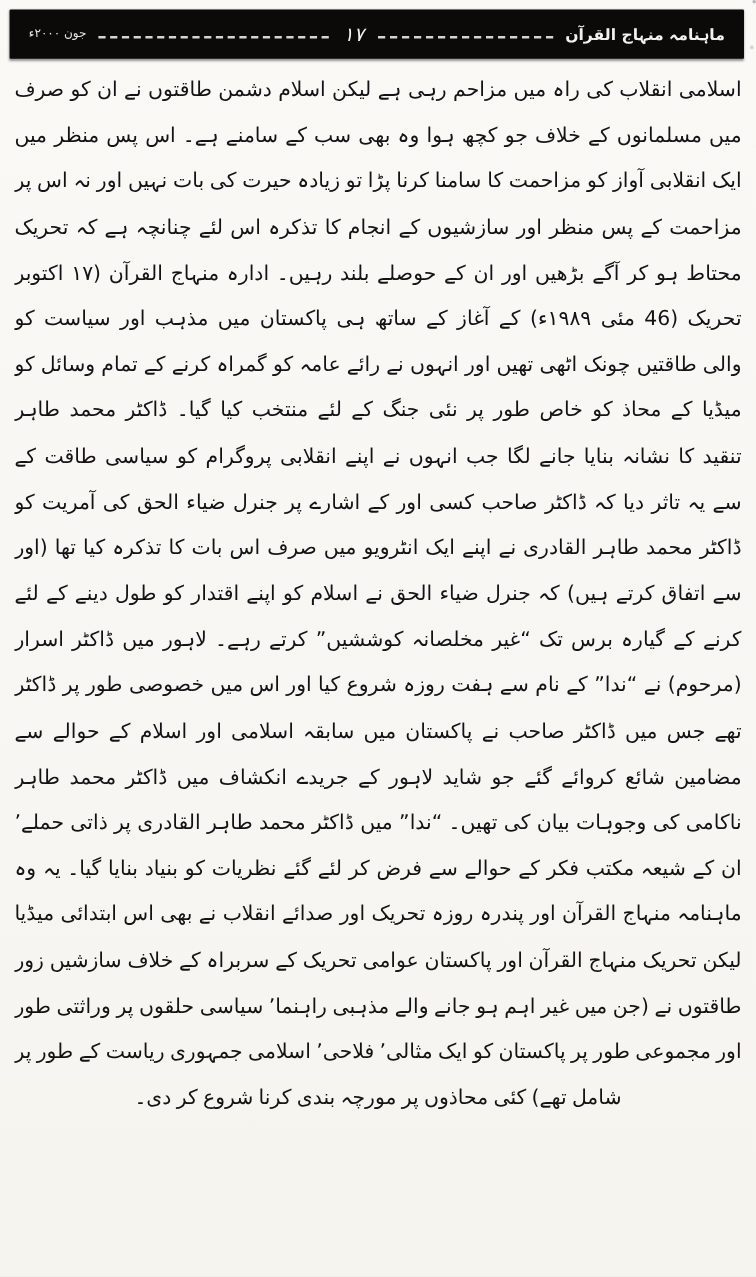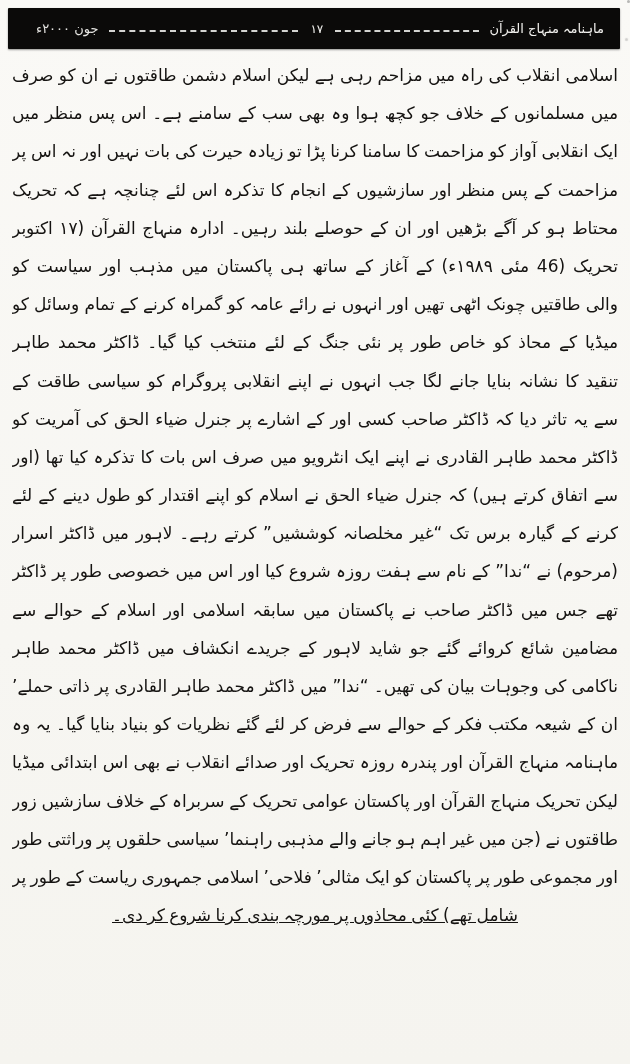--- a/index.html
+++ b/index.html
@@ -36,42 +36,42 @@
     box-shadow: 0 1px 2px rgba(0,0,0,.4);
     display: flex;
     direction: rtl;
     align-items: center;
     padding: 0 16px;
     gap: 10px;
     color: #f2f1ee;
   }
   .h-title {
     font-size: 13px;
-    font-weight: normal;
+    font-weight: bold;
     letter-spacing: .5px;
     white-space: nowrap;
   }
   .dashes {
     flex: 1 1 auto;
     height: 0;
     border-top: 2px dashed rgba(248,248,245,.85);
     margin-top: 4px;
   }
   .dashes.short { flex: 1.1; }
   .dashes.long  { flex: 1.45; }
   .h-page {
-    font-size: 12px;
+    font-size: 16px;
     white-space: nowrap;
     padding: 0 2px;
+    font-style: italic;
   }
   .h-date {
-    font-size: 13px;
+    font-size: 10px;
     white-space: nowrap;
     opacity: .95;
-    margin-left: 12px;
   }
   .body-text {
     position: absolute;
     top: 56px;
     right: 12px;
     left: 12px;
     direction: rtl;
     color: #151311;
   }
   .line {
@@ -79,21 +79,20 @@
     line-height: 38.2px;
     height: 38.2px;
     overflow: hidden;
     text-align: justify;
     text-align-last: justify;
     word-spacing: -1px;
   }
   .line.last {
     text-align: right;
     text-align-last: center;
-    text-decoration: underline;
   }
 </style>
 </head>
 <body>
 
 <div class="page">
   <div class="speck"></div>
 
   <div class="header-bar">
     <span class="h-title">ماہنامہ منہاج القرآن</span>

